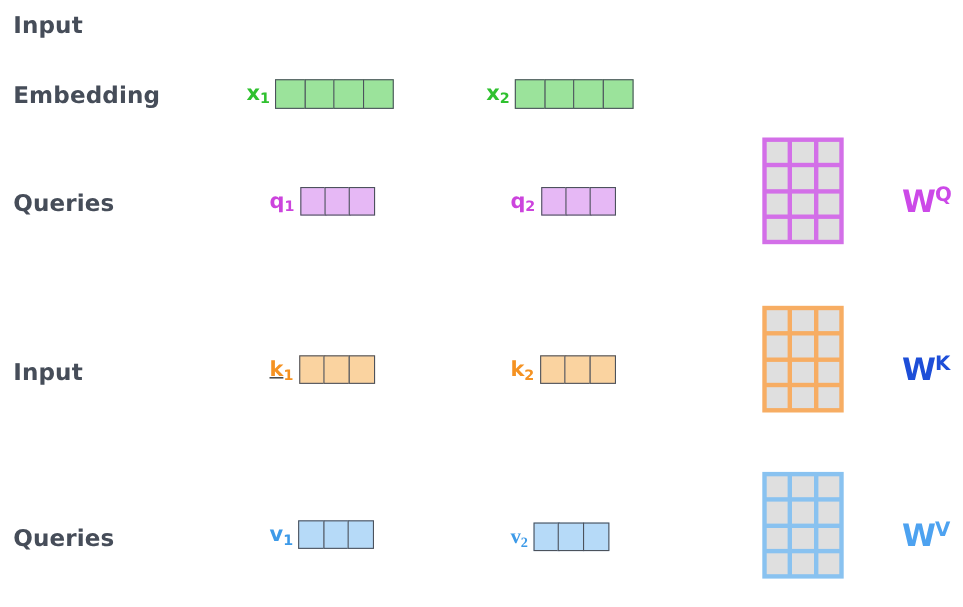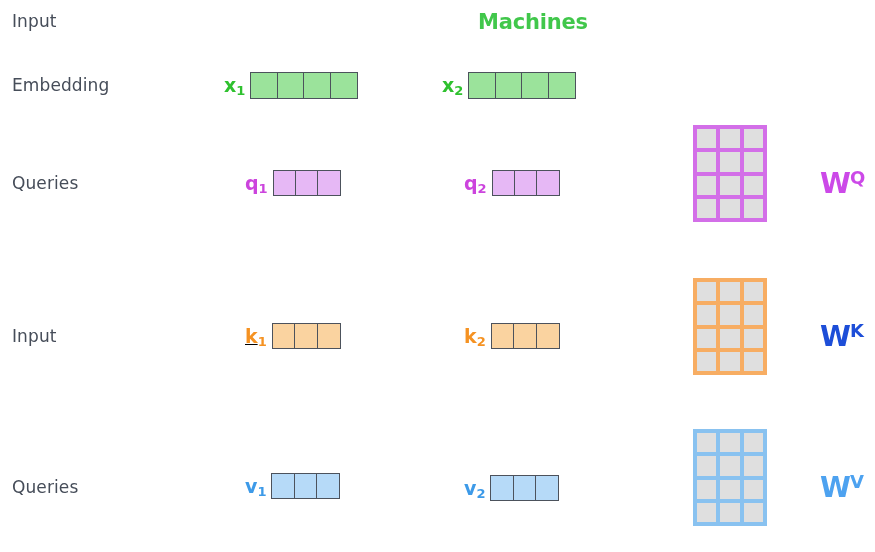--- a/index.html
+++ b/index.html
@@ -33,22 +33,22 @@
     white-space: nowrap;
     color: #41c74b;
   }
   #col-header-0 { left: 268px; top: 10px; }
   #col-header-1 { left: 478px; top: 10px; }
 
   
   .row-label {
     position: absolute;
     left: 12px;
-    font-size: 17px;
-    font-weight: 400;
+    font-size: 21px;
+    font-weight: 700;
     color: #464d59;
     white-space: nowrap;
     letter-spacing: 0.1px;
   }
 
   
   .vec-group {
     position: absolute;
     display: flex;
     align-items: center;
@@ -102,21 +102,20 @@
     left: -1px;
   }
 </style>
 </head>
 <body>
 
 <div class="canvas">
 
   <div class="row-label" id="input-label" style="top:11px;">Input</div>
 
-  <div class="col-header" id="col-header-1" style="color: rgb(65, 199, 75);">Machines</div>
 
   <div id="rows-host">
       <div class="row-label" style="top: 75px;">Embedding</div>
       <div class="vec-group" style="left: 224px; top: 72px;">
         <span class="vec-label" style="color: rgb(47, 193, 47);"><span>x</span><span class="sub">1</span></span>
         <span class="vec-cells">
           <span class="vec-cell" style="width: 28px; height: 27px; background: rgb(155, 227, 155); border-color: rgb(76, 82, 92);"></span>
           <span class="vec-cell" style="width: 28px; height: 27px; background: rgb(155, 227, 155); border-color: rgb(76, 82, 92);"></span>
           <span class="vec-cell" style="width: 28px; height: 27px; background: rgb(155, 227, 155); border-color: rgb(76, 82, 92);"></span>
           <span class="vec-cell" style="width: 28px; height: 27px; background: rgb(155, 227, 155); border-color: rgb(76, 82, 92);"></span>
@@ -197,21 +196,21 @@
       <div class="matrix-label" style="left: 820px; top: 321px; color: #1d4ed8;"><span>W</span><span class="sup">K</span></div>
       <div class="row-label" style="top: 477px;">Queries</div>
       <div class="vec-group" style="left: 245px; top: 473px;">
         <span class="vec-label" style="color: rgb(61, 154, 232);"><span>v</span><span class="sub">1</span></span>
         <span class="vec-cells">
           <span class="vec-cell" style="width: 24px; height: 26px; background: rgb(182, 218, 248); border-color: rgb(76, 82, 92);"></span>
           <span class="vec-cell" style="width: 24px; height: 26px; background: rgb(182, 218, 248); border-color: rgb(76, 82, 92);"></span>
           <span class="vec-cell" style="width: 24px; height: 26px; background: rgb(182, 218, 248); border-color: rgb(76, 82, 92);"></span>
         </span>
       </div>
-      <div class="vec-group" style="left: 464px; top: 475px;">
+      <div class="vec-group" style="left: 464px; top: 475px; font-family: Liberation Serif, serif;">
         <span class="vec-label" style="color: rgb(61, 154, 232);"><span>v</span><span class="sub">2</span></span>
         <span class="vec-cells">
           <span class="vec-cell" style="width: 24px; height: 26px; background: rgb(182, 218, 248); border-color: rgb(76, 82, 92);"></span>
           <span class="vec-cell" style="width: 24px; height: 26px; background: rgb(182, 218, 248); border-color: rgb(76, 82, 92);"></span>
           <span class="vec-cell" style="width: 24px; height: 26px; background: rgb(182, 218, 248); border-color: rgb(76, 82, 92);"></span>
         </span>
       </div>
       <div class="matrix" style="left: 693px; top: 429px; width: 74px; height: 97px; background: rgb(137, 194, 240); grid-template-columns: repeat(3, 1fr); grid-template-rows: repeat(4, 1fr); gap: 4px; padding: 4px;">
         <div class="matrix-cell" style="background: rgb(223, 223, 223);"></div>
         <div class="matrix-cell" style="background: rgb(223, 223, 223);"></div>

